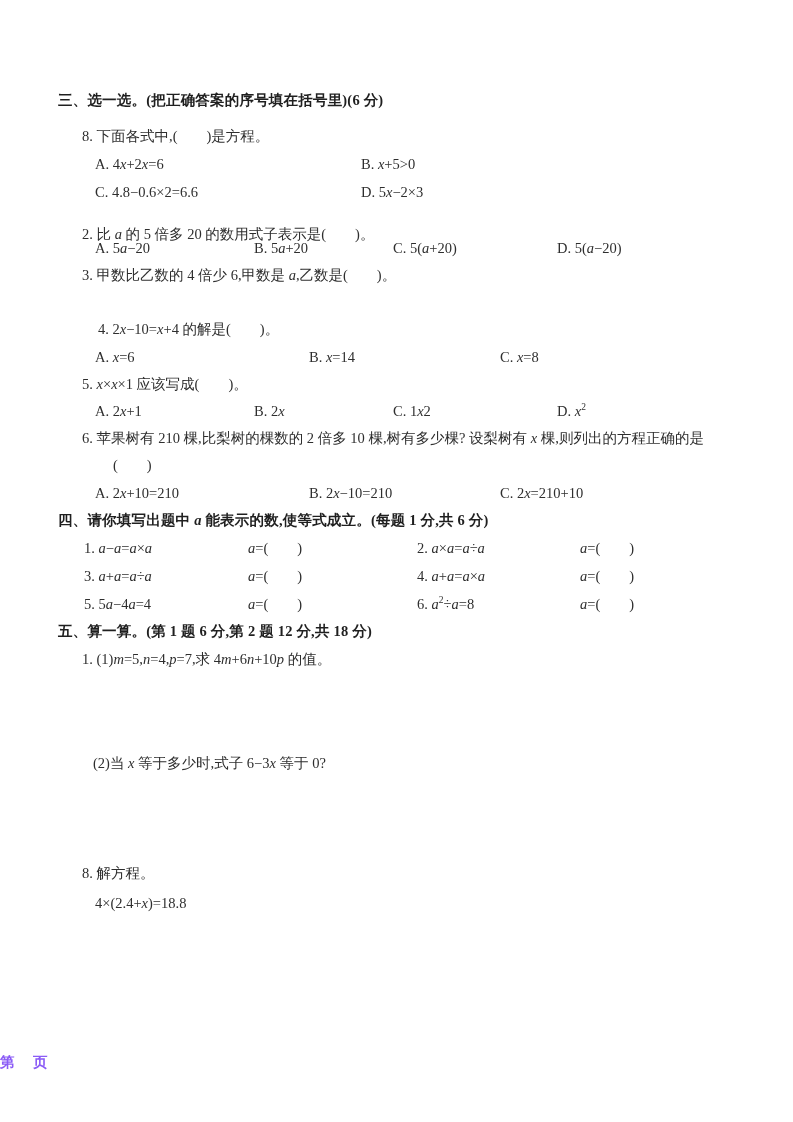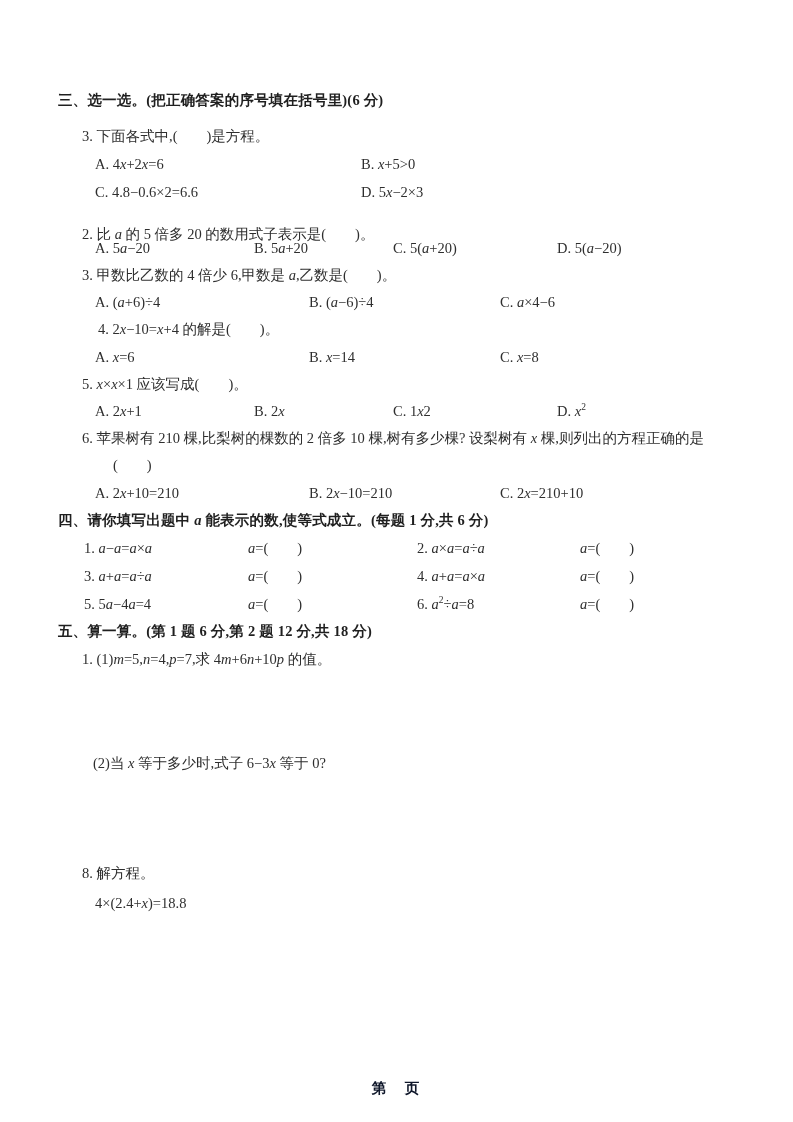--- a/index.html
+++ b/index.html
@@ -20,59 +20,53 @@
   i { font-style: italic; }
   sup { font-size: 9.5px; line-height: 0; }
   .optrow { left: 95px; width: 666px; display: grid; }
   .cols2 { grid-template-columns: 266px 1fr; }
   .cols3 { grid-template-columns: 214px 191px 1fr; }
   .cols4 { grid-template-columns: 159px 139px 164px 1fr; }
   .fillrow { left: 84px; width: 678px; display: grid; grid-template-columns: 164px 169px 163px 1fr; }
   .eqrow { left: 95px; width: 666px; display: grid; grid-template-columns: 188px 218px 1fr; }
   .footer {
     position: absolute;
-    top: 1078px; left: 0;
+    top: 1052px; left: 0;
     width: 100%;
-    text-align: center;
     font-weight: bold;
-    color: #0f172a;
+    color: #8b5cf6;
     letter-spacing: 2px;
   }
 </style>
 </head>
 <body>
 
 <div class="page">
 
   <div class="abs sec-title" style="top:90px;left:58px">三、选一选。(把正确答案的序号填在括号里)(6 分)</div>
 
-  <div class="abs" style="top:126px;left:82px">3. 下面各式中,(　　)是方程。</div>
+  <div class="abs" style="top:126px;left:82px">8. 下面各式中,(　　)是方程。</div>
   <div class="abs optrow cols2" style="top:154px">
     <span>A. 4<i>x</i>+2<i>x</i>=6</span>
     <span>B. <i>x</i>+5&gt;0</span>
   </div>
   <div class="abs optrow cols2" style="top:182px">
     <span>C. 4.8−0.6×2=6.6</span>
     <span>D. 5<i>x</i>−2×3</span>
   </div>
 
   <div class="abs" style="top:224px;left:82px">2. 比 <i>a</i> 的 5 倍多 20 的数用式子表示是(　　)。</div>
   <div class="abs optrow cols4" style="top:238px">
     <span>A. 5<i>a</i>−20</span>
     <span>B. 5<i>a</i>+20</span>
     <span>C. 5(<i>a</i>+20)</span>
     <span>D. 5(<i>a</i>−20)</span>
   </div>
 
   <div class="abs" style="top:265px;left:82px">3. 甲数比乙数的 4 倍少 6,甲数是 <i>a</i>,乙数是(　　)。</div>
-  <div class="abs optrow cols3" style="top:292px">
-    <span>A. (<i>a</i>+6)÷4</span>
-    <span>B. (<i>a</i>−6)÷4</span>
-    <span>C. <i>a</i>×4−6</span>
-  </div>
 
   <div class="abs" style="top:319px;left:98px">4. 2<i>x</i>−10=<i>x</i>+4 的解是(　　)。</div>
   <div class="abs optrow cols3" style="top:347px">
     <span>A. <i>x</i>=6</span>
     <span>B. <i>x</i>=14</span>
     <span>C. <i>x</i>=8</span>
   </div>
 
   <div class="abs" style="top:374px;left:82px">5. <i>x</i>×<i>x</i>×1 应该写成(　　)。</div>
   <div class="abs optrow cols4" style="top:401px">

